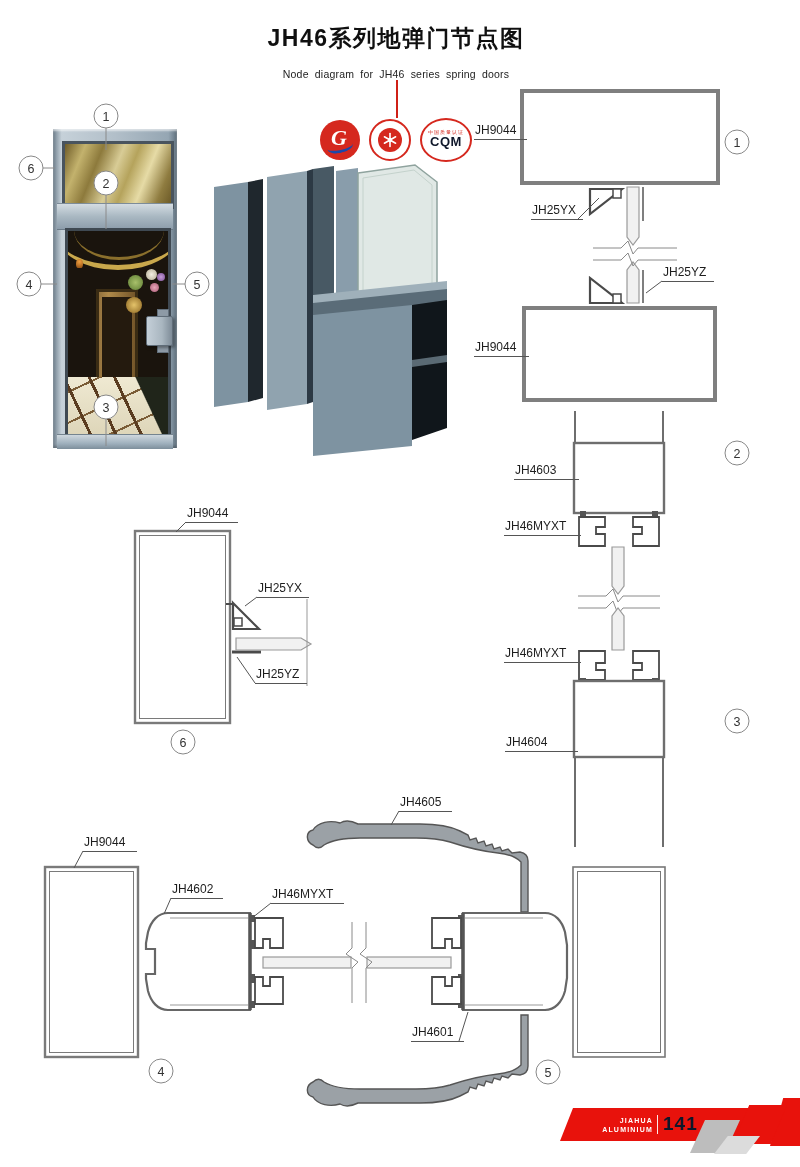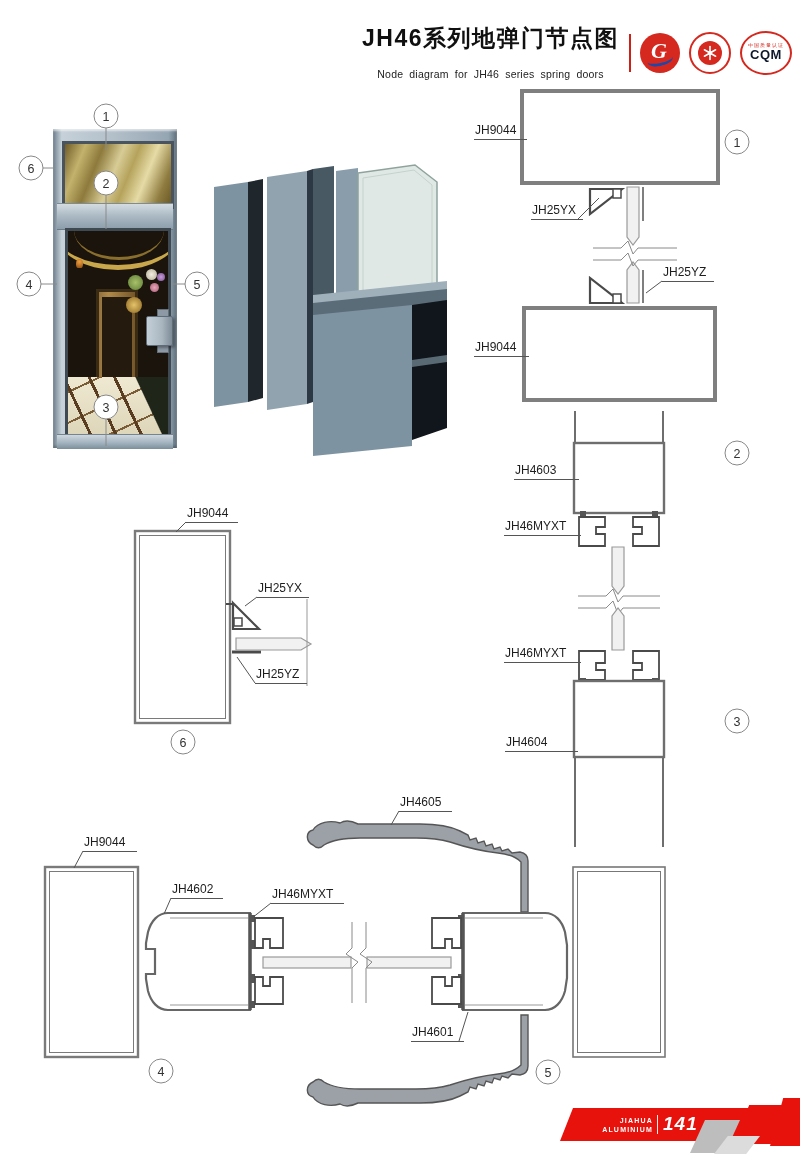--- a/index.html
+++ b/index.html
@@ -1,20 +1,20 @@
 <!DOCTYPE html>
 <html><head>
 <meta charset="utf-8">
 <style>
   html,body{margin:0;padding:0;background:#fff;}
   .page{position:relative;width:800px;height:1167px;background:#fff;overflow:hidden;
         font-family:"Liberation Sans","DejaVu Sans",sans-serif;}
 
   
-  .header{position:absolute;top:26px;left:0;right:8px;display:flex;justify-content:flex-end;align-items:center;}
+  .header{position:absolute;top:26px;left:0;right:8px;display:flex;justify-content:flex-end;align-items:center;flex-direction:column;}
   .titles{text-align:center;}
   .title-cn{font-size:23px;font-weight:bold;color:#101010;letter-spacing:1.5px;line-height:1.05;white-space:nowrap;}
   .title-en{font-size:10.5px;color:#222;margin-top:18px;letter-spacing:.2px;word-spacing:3px;white-space:nowrap;}
   .hdr-divider{width:2px;height:38px;background:#cf2017;margin:0 9px 0 10px;}
   .logos{display:flex;align-items:center;gap:9px;}
   .logo1{width:40px;height:40px;border-radius:50%;background:#d5281e;position:relative;display:flex;align-items:center;justify-content:center;}
   .logo1 .g{color:#fff;font-size:22px;font-weight:bold;font-style:italic;font-family:"Liberation Serif",serif;transform:translate(-1px,-2px);}
   .logo1 .swoosh{position:absolute;left:7px;top:20px;width:26px;height:10px;border-bottom:3px solid #1d47a8;border-radius:50%;transform:rotate(-12deg);}
   .logo2{width:38px;height:38px;border-radius:50%;border:2px solid #d5281e;background:#fff;display:flex;align-items:center;justify-content:center;}
   .logo2 .disc{width:24px;height:24px;border-radius:50%;background:#d5281e;display:flex;align-items:center;justify-content:center;}
@@ -55,21 +55,21 @@
           border-bottom:1px solid #555;white-space:nowrap;}
   .co{position:absolute;width:23px;height:23px;border:1.2px solid #888;border-radius:50%;background:#fff;
       display:flex;align-items:center;justify-content:center;font-size:12.5px;color:#333;transform:translate(-50%,-50%);}
 
   
   .ribbon{position:absolute;left:560px;top:1108px;width:240px;height:33px;background:#e8120c;
           clip-path:polygon(0 100%,13px 0,100% 0,100% 100%);}
   .brand{position:absolute;left:0;top:8px;width:93px;text-align:right;color:#fff;font-size:7px;font-weight:bold;
          line-height:1.3;letter-spacing:1.2px;}
   .divline{position:absolute;left:97px;top:7px;width:1px;height:19px;background:rgba(255,255,255,.9);}
-  .pagenum{position:absolute;left:103px;top:5px;color:#ffffff;font-size:19px;font-weight:bold;letter-spacing:1px;font-style:italic;}
+  .pagenum{position:absolute;left:103px;top:5px;color:#0f172a;font-size:19px;font-weight:bold;letter-spacing:1px;}
   .para{position:absolute;}
   .skew{clip-path:polygon(30% 0,100% 0,70% 100%,0 100%);}
 </style>
 </head>
 <body>
 
 <div class="page">
 
   <div class="header">
     <div class="titles">

